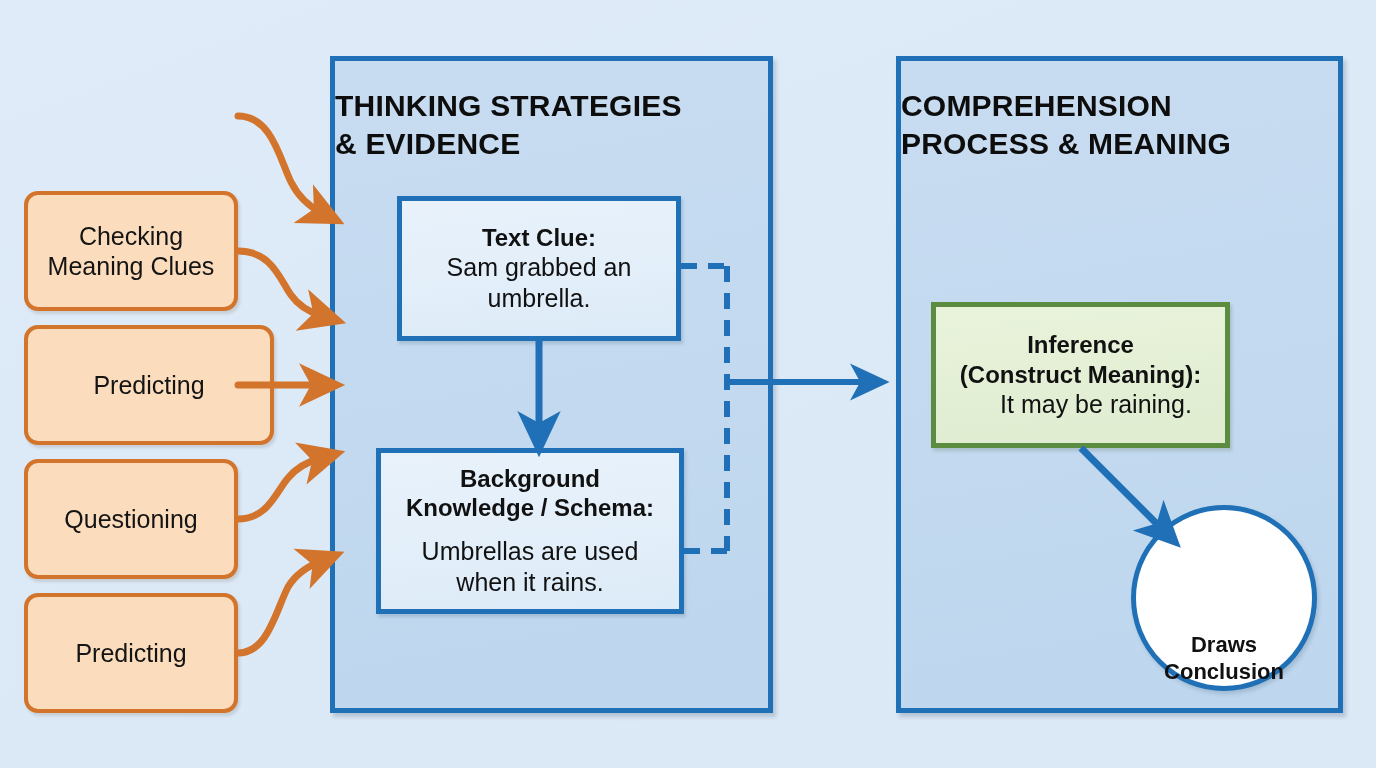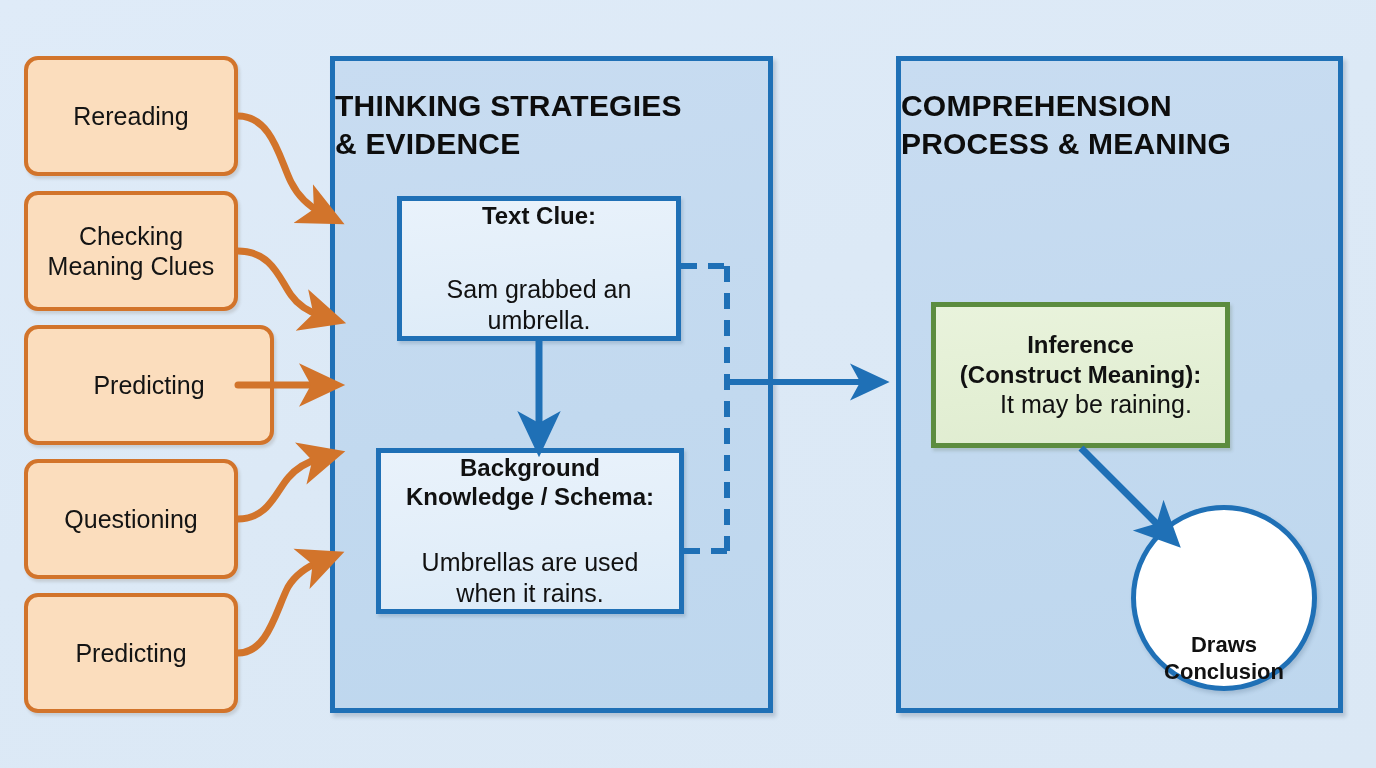--- a/index.html
+++ b/index.html
@@ -68,21 +68,21 @@
 
   
   .evidence-box {
     position: absolute;
     box-sizing: border-box;
     background: linear-gradient(175deg, #e9f2fb 0%, #e2eef9 60%, #dcebf8 100%);
     border: 5px solid #1f70b6;
     display: flex;
     flex-direction: column;
     align-items: center;
-    justify-content: space-between;
+    justify-content: center;
     text-align: center;
     color: #111;
     box-shadow: 2px 3px 3px rgba(40,70,100,0.18);
   }
   .ev-head {
     font-weight: bold;
     font-size: 24px;
     line-height: 1.22;
   }
   .ev-body {
@@ -121,23 +121,20 @@
     line-height: 1.22;
     color: #111;
     box-shadow: 2px 3px 4px rgba(40,70,100,0.2);
   }
 </style>
 </head>
 <body>
 
 <div id="stage">
 
-  <div class="strategy-box" style="left:24px; top:56px; width:214px; height:120px;">
-    <span style="white-space:pre-line;">Rereading</span>
-  </div>
 
   <div class="strategy-box" style="left:24px; top:191px; width:214px; height:120px;">
     <span style="white-space:pre-line;">Checking
 Meaning Clues</span>
   </div>
 
   <div class="strategy-box" style="left:24px; top:325px; width:250px; height:120px;">
     <span style="white-space:pre-line;">Predicting</span>
   </div>
 

